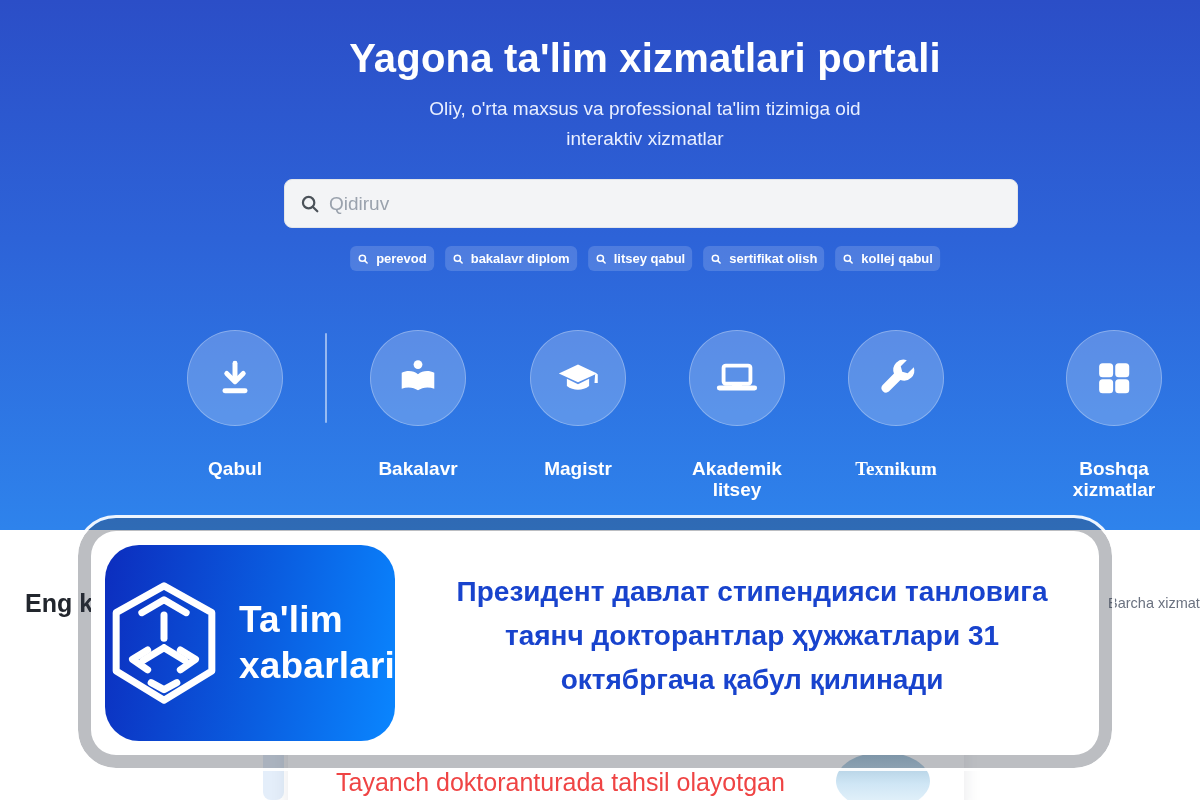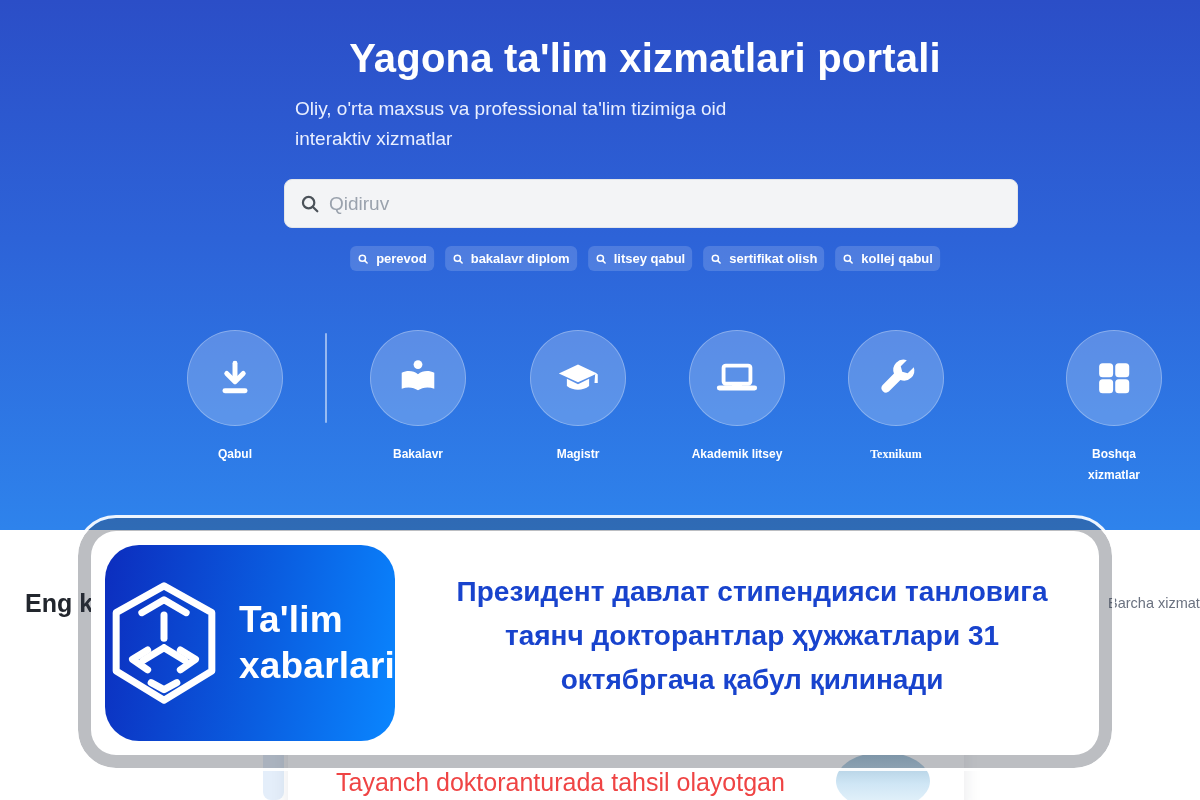--- a/index.html
+++ b/index.html
@@ -5,41 +5,41 @@
   html,body{margin:0;padding:0;}
   body{font-family:"Liberation Sans", sans-serif; background:#ffffff;}
   .page{position:relative;width:1200px;height:800px;overflow:hidden;background:#ffffff;}
 
   
   .hero{position:absolute;left:0;top:0;width:1200px;height:530px;
         background:linear-gradient(180deg,#2b4ec7 0%,#2d63d8 45%,#2e83ec 100%);}
   .hero-title{position:absolute;left:645px;top:36px;transform:translateX(-50%);
         width:1000px;text-align:center;color:#ffffff;font-size:40px;font-weight:700;letter-spacing:.2px;}
   .hero-sub{position:absolute;left:645px;top:94px;transform:translateX(-50%);
-        width:700px;color:#e9efff;font-size:19px;line-height:30px;font-weight:400;}
+        width:700px;text-align:center;color:#e9efff;font-size:19px;line-height:30px;font-weight:400;}
 
   .searchbar{position:absolute;left:284px;top:179px;width:734px;height:49px;
         background:#f3f4f6;border:1px solid #e3e5e9;border-radius:8px;display:flex;align-items:center;box-sizing:border-box;}
   .searchbar .mag{margin-left:14px;flex:0 0 auto;display:flex;}
   .searchbar input{flex:1;border:none;outline:none;background:transparent;
         font-family:"Liberation Sans",sans-serif;font-size:19px;color:#b91c1c;padding:0 10px 0 8px;}
   .searchbar input::placeholder{color:#9aa2ad;}
 
   .tagrow{position:absolute;left:645px;top:246px;transform:translateX(-50%);
         display:flex;gap:11px;white-space:nowrap;}
   .tag{display:flex;align-items:center;gap:7px;background:rgba(255,255,255,0.16);
         border-radius:6px;padding:5px 7px;color:#ffffff;font-size:13px;font-weight:600;cursor:pointer;}
   .tag svg{display:block;}
 
   .services{position:absolute;left:0;top:330px;width:1200px;height:160px;}
   .svc{position:absolute;width:120px;text-align:center;}
   .svc .circ{width:96px;height:96px;border-radius:50%;margin:0 auto;
         background:rgba(255,255,255,0.22);box-shadow:inset 0 0 0 1px rgba(255,255,255,0.28);
         display:flex;align-items:center;justify-content:center;cursor:pointer;}
-  .svc .lbl{margin-top:18px;color:#ffffff;font-size:12px;font-weight:600;line-height:21px;}
+  .svc .lbl{margin-top:32px;color:#ffffff;font-size:19px;font-weight:600;line-height:21px;}
   .divider{position:absolute;left:325px;top:3px;width:2px;height:90px;background:rgba(255,255,255,0.5);border-radius:1px;}
 
   
   .section-heading{position:absolute;left:25px;top:589px;font-size:25px;font-weight:700;color:#22262d;z-index:1;}
   .all-link{position:absolute;left:1108px;top:595px;font-size:14.5px;color:#6b7280;white-space:nowrap;z-index:1;cursor:pointer;}
 
   .under-card{position:absolute;left:288px;top:690px;width:676px;height:130px;background:#ffffff;
         border-radius:16px;box-shadow:0 6px 18px rgba(30,40,60,0.10);z-index:2;}
   .under-card .txt{position:absolute;left:48px;top:78px;font-size:25px;color:#ef4444;white-space:nowrap;}
   .side-strip{position:absolute;left:263px;top:730px;width:21px;height:70px;background:#e4eefa;border-radius:8px;z-index:1;}

